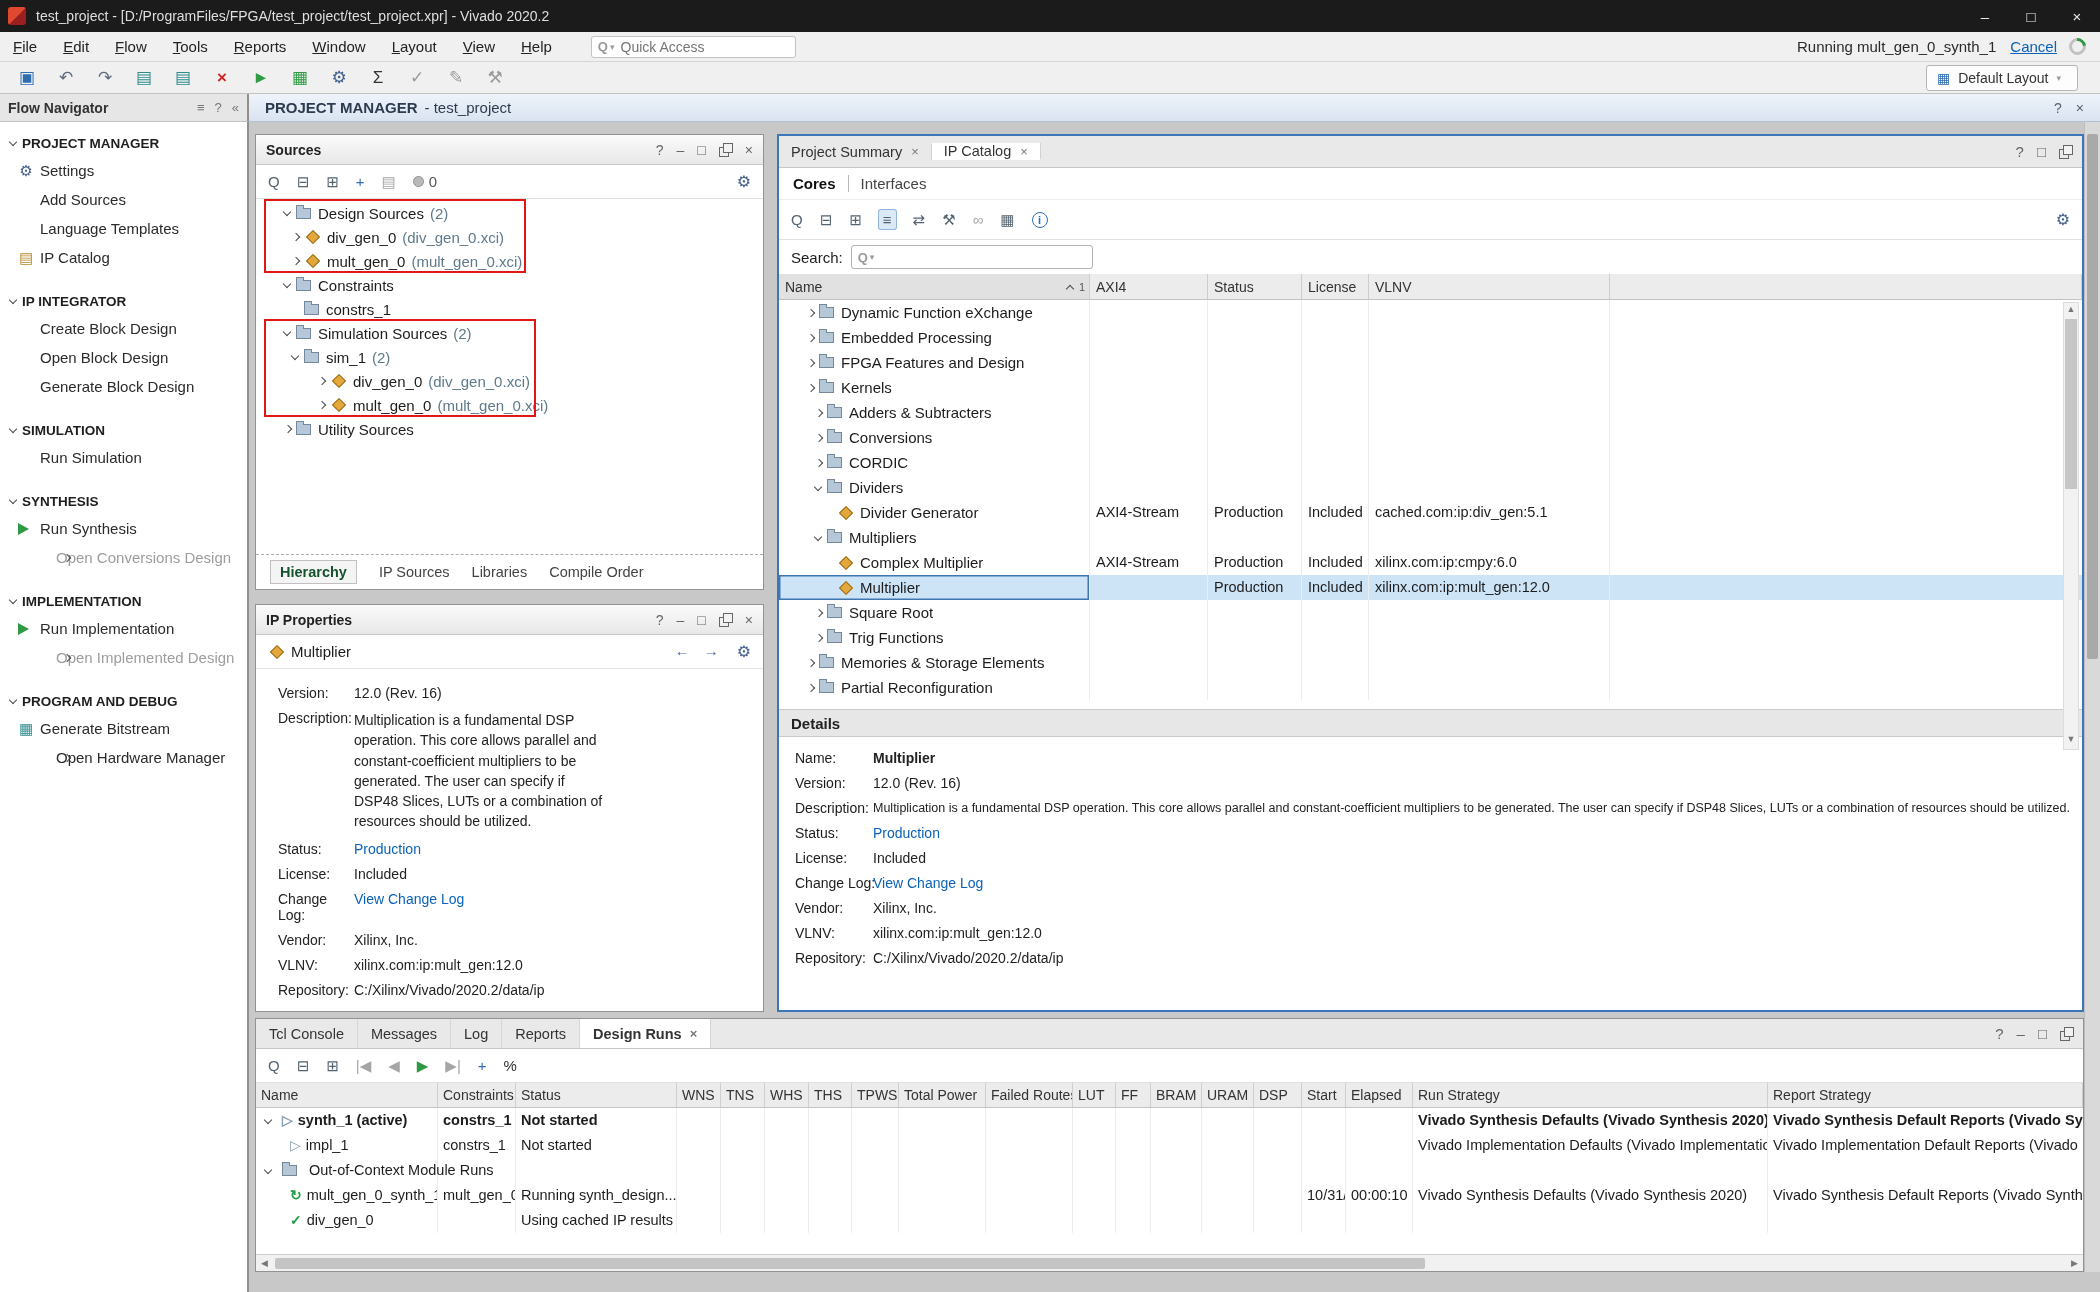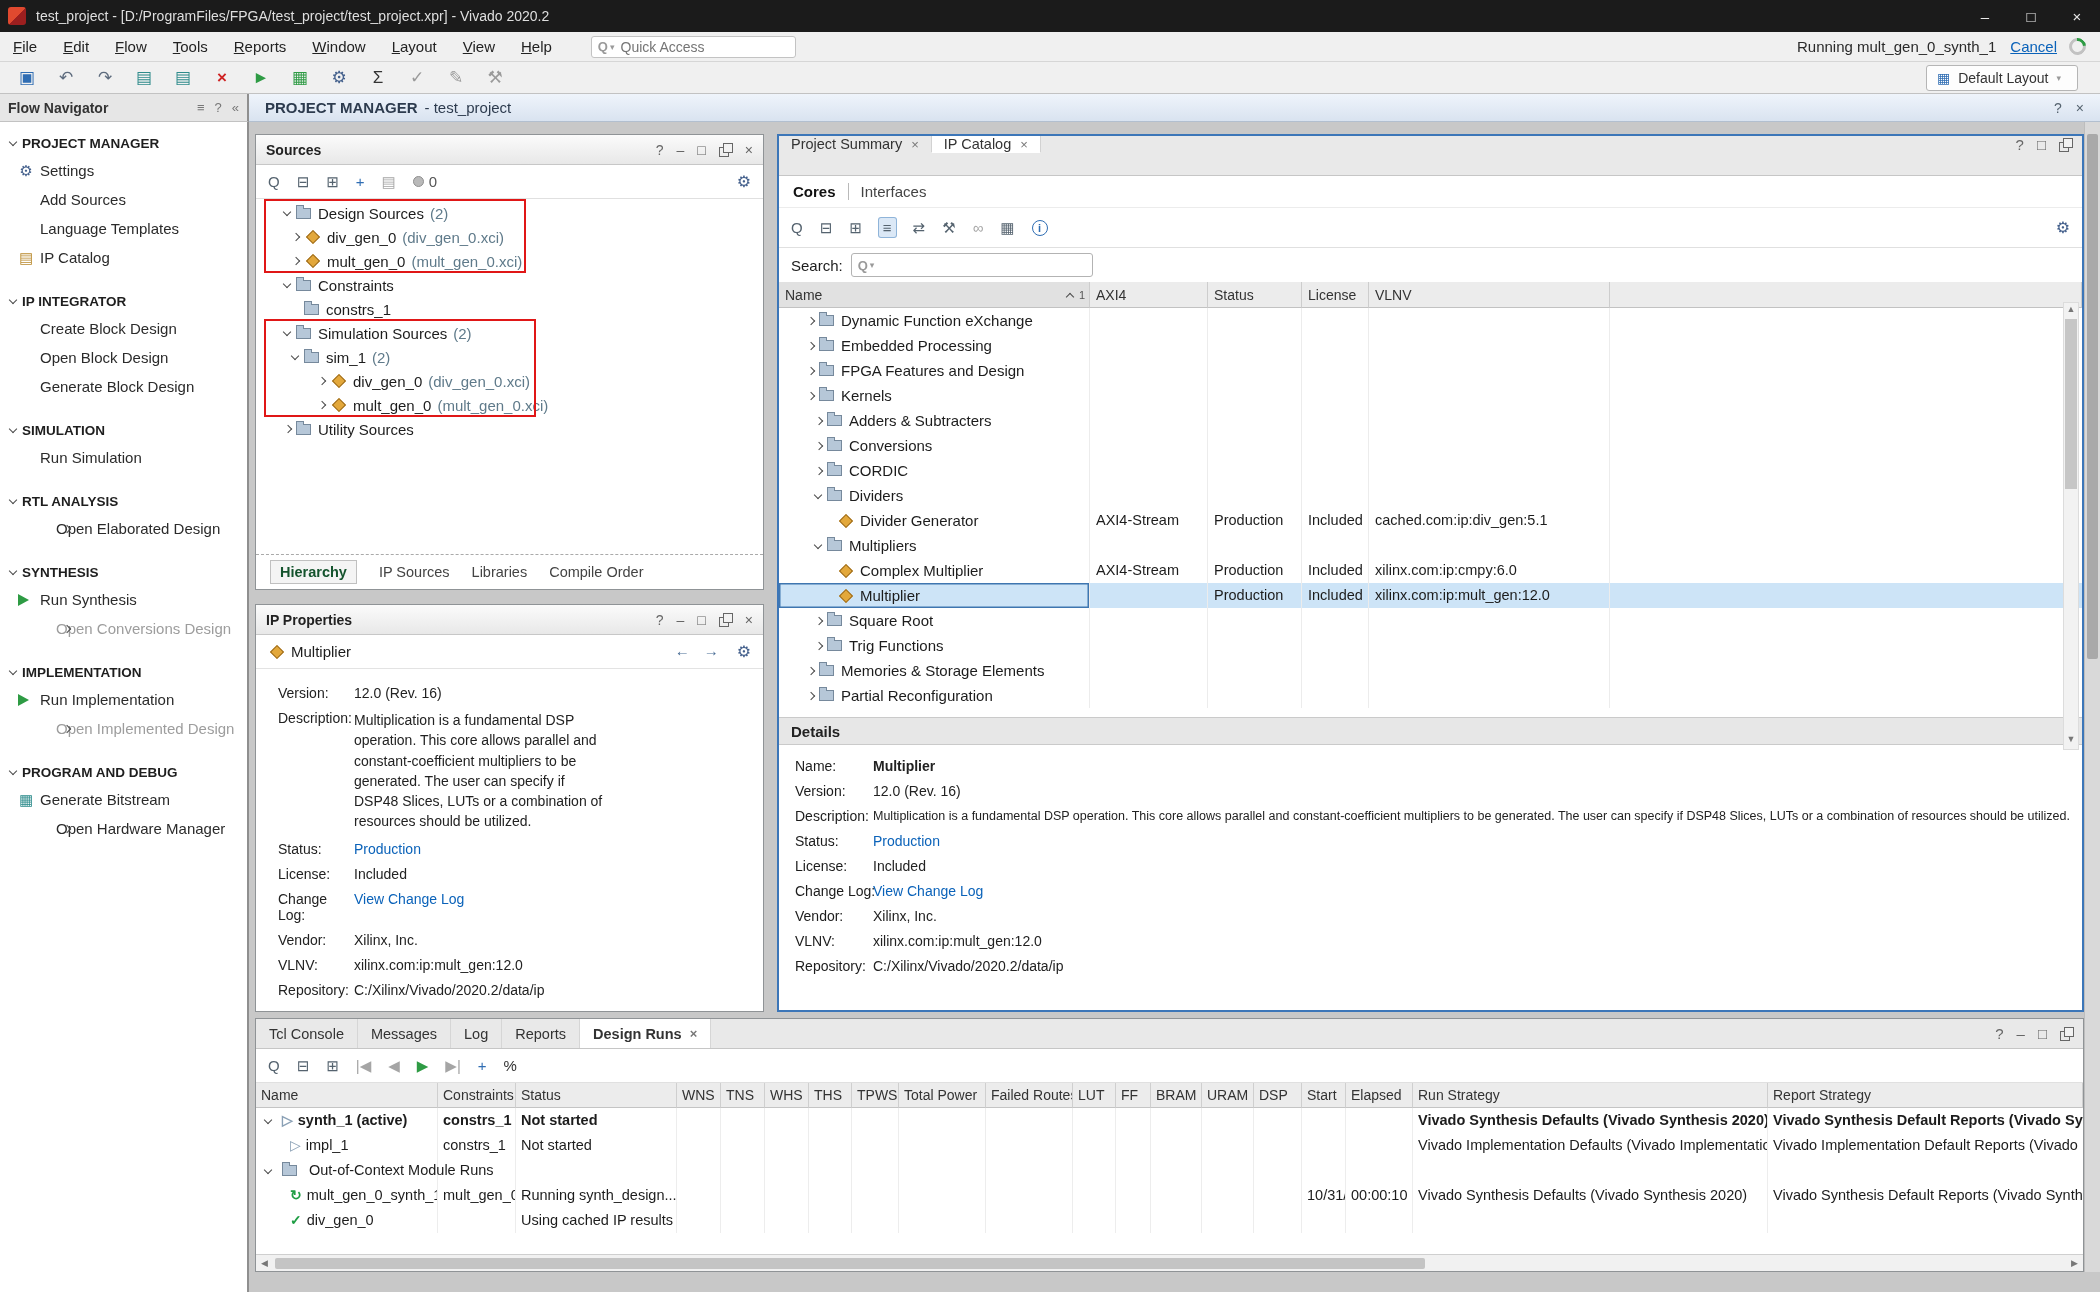--- a/index.html
+++ b/index.html
@@ -72,21 +72,21 @@
 .ipname{height:34px;display:flex;align-items:center;padding:0 12px;border-bottom:1px solid #e3e3e3}
 .navarr{margin-left:auto;display:flex;gap:14px;color:#4a6d96;font-size:15px}
 .props{padding:16px 0 0 22px;font-size:14px}
 .prow{margin-bottom:9px;display:flex}
 .plab{width:76px;flex:none;color:#222}
 .pval{color:#222}
 .pval.link{color:#0a62b9}
 .pval.desc{width:252px;line-height:1.45}
 
 .catalog{position:absolute;left:777px;top:134px;width:1307px;height:878px;background:#fff;border:2px solid #3c76b8;overflow:hidden}
-.dtabs{height:40px;background:#e9e9e9;border-bottom:1px solid #c6c6c6;display:flex;align-items:flex-start}
+.dtabs{height:32px;background:#e9e9e9;border-bottom:1px solid #c6c6c6;display:flex;align-items:center}
 .dtab{display:flex;align-items:center;gap:9px;padding:0 12px;color:#333;border-right:1px solid #d2d2d2;font-size:14.5px}
 .dtab.active{background:#fff;border-bottom:1px solid #fff}
 .tclose{color:#777;font-size:13px}
 .dticons{margin-left:auto;display:flex;align-items:center;gap:13px;padding-right:10px;color:#666}
 .cores{height:32px;display:flex;align-items:center;padding:0 14px;background:#fff;border-bottom:1px solid #ececec;gap:0}
 .coreA{font-weight:bold;color:#111}
 .coreB{color:#444;margin-left:12px;padding-left:12px;border-left:1px solid #b9b9b9}
 .csearch{height:34px;display:flex;align-items:center;padding:0 12px;gap:8px;background:#fff}
 .sbox{width:242px;height:24px;border:1px solid #b3b3b3;border-radius:3px;background:#fff;display:flex;align-items:center;padding:0 6px}
 .sbox input{border:none;outline:none;width:170px;font:inherit}
@@ -247,30 +247,20 @@
         <span class="ch chd"></span>
         <span>SIMULATION</span>
       </div>
     <div class="nitem">
         <span>Run Simulation</span>
       </div>
   </div>
   <div class="nsec">
     <div class="nhead">
         <span class="ch chd"></span>
-        <span>RTL ANALYSIS</span>
-      </div>
-    <div class="nitem">
-        <span class="ch nch"></span>
-        <span>Open Elaborated Design</span>
-      </div>
-  </div>
-  <div class="nsec">
-    <div class="nhead">
-        <span class="ch chd"></span>
         <span>SYNTHESIS</span>
       </div>
     <div class="nitem">
         <span class="playtri"></span>
         <span>Run Synthesis</span>
       </div>
     <div class="nitem dis">
         <span class="ch nch"></span>
         <span>Open Conversions Design</span>
       </div>

